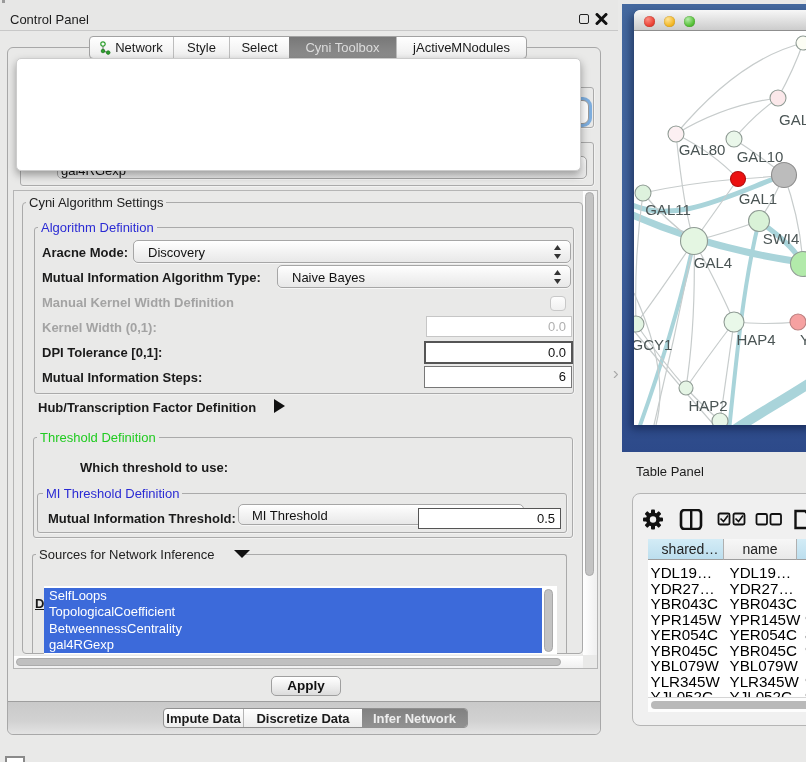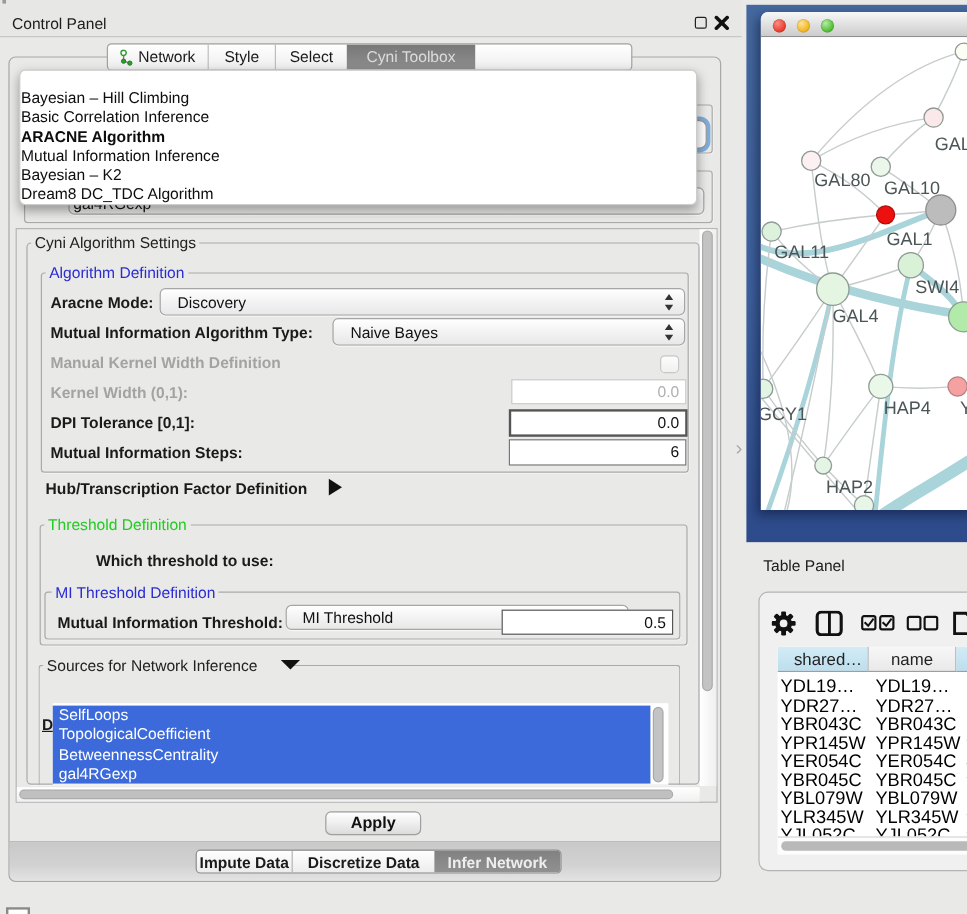--- a/index.html
+++ b/index.html
@@ -37,20 +37,21 @@
   <div style="width:84px;display:flex;align-items:center;justify-content:center;border-right:1px solid #bdbdbd;">
     <svg width="11" height="14" viewBox="0 0 11 14" style="margin-right:4px;">
       <path d="M3 4.5 L3 9.5 M3.5 10 L7.5 11.5" stroke="#777" stroke-width="1.1" fill="none"></path>
       <circle cx="3" cy="3" r="2.2" fill="#f4fbf4" stroke="#2e9e2e" stroke-width="1.2"></circle>
       <circle cx="3" cy="10" r="1.8" fill="#2e9e2e" stroke="#1d7a1d" stroke-width="0.8"></circle>
       <circle cx="8.2" cy="11.6" r="1.8" fill="#2e9e2e" stroke="#1d7a1d" stroke-width="0.8"></circle>
     </svg>Network</div>
   <div style="width:56px;display:flex;align-items:center;justify-content:center;border-right:1px solid #bdbdbd;">Style</div>
   <div style="width:59px;display:flex;align-items:center;justify-content:center;">Select</div>
   <div style="width:107px;display:flex;align-items:center;justify-content:center;background:linear-gradient(#787878,#8e8e8e);color:#dcdcdc;">Cyni Toolbox</div>
+  <div style="flex:1;display:flex;align-items:center;justify-content:center;border-left:1px solid #bdbdbd;">jActiveMNodules</div>
 </div>
 
 <div class="grp" style="left:20px;top:87px;width:574px;height:41px;"></div>
 <div class="abs" style="left:150px;top:100px;width:439px;height:24px;border-radius:6px;background:#fff;border:1px solid #9a9a9a;box-shadow:0 0 0 3px #7eaede;"></div>
 
 <div class="grp" style="left:20px;top:142px;width:574px;height:44px;"></div>
 <div class="combo" style="left:57px;top:156px;width:530px;height:23px;">
     <span class="ct" style="top:64%;left:3px;">gal4RGexp</span>
   </div>
 
@@ -123,43 +124,35 @@
 <svg class="abs" style="left:233px;top:549px;z-index:4;" width="18" height="10" viewBox="0 0 18 10">
     <path d="M1 1 L17 1 L9 9 Z" fill="#111"></path>
   </svg>
 
 <div class="lab" style="left:35px;top:596px;text-decoration:underline;">Data Attributes</div>
 
 <div class="abs" style="left:44px;top:586px;width:513px;height:68px;background:#fff;"></div>
 <div class="abs" style="left:44px;top:588px;width:498px;height:64.5px;background:#3c6ada;color:#fff;font-size:13px;line-height:16.4px;padding-left:5px;">SelfLoops<br>TopologicalCoefficient<br>BetweennessCentrality<br>gal4RGexp</div>
 <div class="abs" style="left:544px;top:589px;width:9px;height:63px;background:#c3c3c3;border:1px solid #a8a8a8;border-radius:5px;"></div>
 
-<div class="abs" style="left:271px;top:676px;width:80px;height:20px;border:1px solid #9f9f9f;border-radius:5px;background:linear-gradient(#ffffff,#f2f2f2 40%,#dcdcdc);font-size:13.5px;font-weight:bold;color:#111;text-align:center;line-height:18px;">Apply</div>
+<div class="abs" style="left:271px;top:676px;width:70px;height:20px;border:1px solid #9f9f9f;border-radius:5px;background:linear-gradient(#ffffff,#f2f2f2 40%,#dcdcdc);font-size:13.5px;font-weight:bold;color:#111;text-align:center;line-height:18px;">Apply</div>
 
 <div class="abs" style="left:163px;top:708px;width:305px;height:20px;border:1px solid #909090;border-radius:4px;background:linear-gradient(#ffffff,#ececec);display:flex;font-size:13px;font-weight:bold;color:#1b1b1b;overflow:hidden;white-space:nowrap;">
   <div style="width:80px;display:flex;align-items:center;justify-content:center;border-right:1px solid #b5b5b5;">Impute Data</div>
   <div style="width:118px;display:flex;align-items:center;justify-content:center;">Discretize Data</div>
   <div style="flex:1;display:flex;align-items:center;justify-content:center;background:linear-gradient(#818181,#919191);color:#eeeeee;">Infer Network</div>
 </div>
 
 <div class="abs" style="left:5px;top:756px;width:20px;height:10px;border:2px solid #8a8a8a;background:#fff;"></div>
 
 <svg class="abs" style="left:613px;top:371px;" width="5" height="7" viewBox="0 0 5 7">
     <path d="M1 0 L4.5 3.5 L1 7" fill="none" stroke="#a8a8a8" stroke-width="1.2"></path>
   </svg>
 
 <div class="abs" style="left:16px;top:58px;width:565px;height:113px;background:#fff;border:1px solid #ccc;border-radius:5px;box-shadow:0 4px 9px rgba(0,0,0,0.35);z-index:10;font-size:13px;color:#0d0d0d;">
-  <div style="position:absolute;left:0.5px;top:15.2px;line-height:15.95px;">
-    Bayesian – Hill Climbing<br>
-    Basic Correlation Inference<br>
-    <span class="b">ARACNE Algorithm</span><br>
-    Mutual Information Inference<br>
-    Bayesian – K2<br>
-    Dream8 DC_TDC Algorithm
-  </div>
 </div>
 
 <div class="abs" style="left:622px;top:4px;width:184px;height:448px;background:linear-gradient(#45699f,#3e609c 55%,#2d4a8a);"></div>
 <div class="abs" style="left:634px;top:10px;width:180px;height:415px;border-radius:6px 6px 0 0;box-shadow:-3px 4px 9px rgba(5,15,45,0.5);background:#fff;overflow:hidden;">
   <div style="position:absolute;left:0;top:0;width:100%;height:21px;background:linear-gradient(#f7f7f7,#cccccc);border-bottom:1px solid #8f8f8f;border-radius:6px 6px 0 0;"></div>
   <div style="position:absolute;left:10px;top:5.5px;width:11px;height:11px;border-radius:50%;background:radial-gradient(circle at 35% 30%, #fb8d83, #ec4437 60%, #c62f24);box-shadow:inset 0 0 1px #90261d;"></div>
   <div style="position:absolute;left:30px;top:5.5px;width:11px;height:11px;border-radius:50%;background:radial-gradient(circle at 35% 30%, #fde399, #f4b928 60%, #d99b13);box-shadow:inset 0 0 1px #a57a10;"></div>
   <div style="position:absolute;left:50px;top:5.5px;width:11px;height:11px;border-radius:50%;background:radial-gradient(circle at 35% 30%, #b6ecab, #59c23a 60%, #3fa224);box-shadow:inset 0 0 1px #2e7d19;"></div>
   <svg style="position:absolute;left:0;top:21px;" width="180" height="394" viewBox="0 0 180 394">
     <g fill="none" stroke="#a9d4da">

